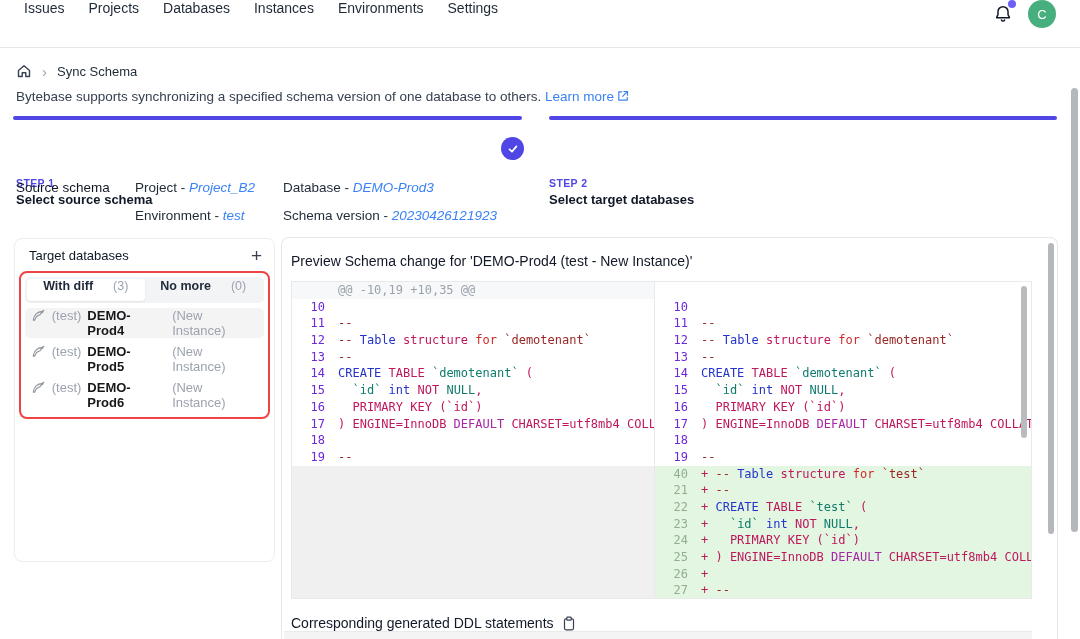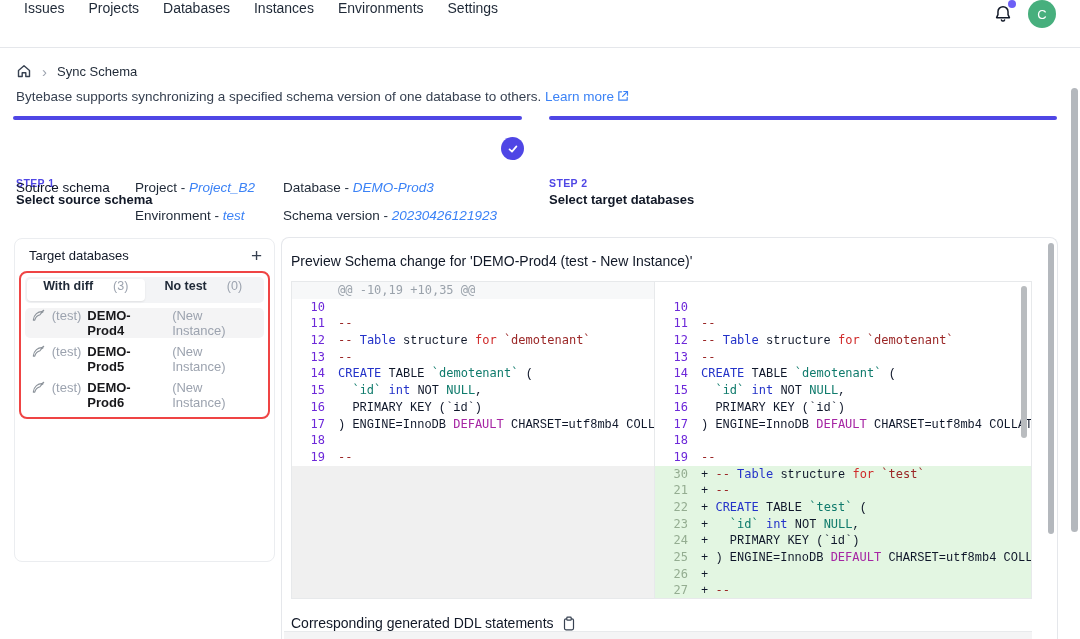--- a/index.html
+++ b/index.html
@@ -82,21 +82,21 @@
   .crow.add .ln { color:#94ad91; }
   .codetxt { flex:1; overflow:hidden; color:#24292f; }
   .filler { flex:1; background:#f0f0f0; }
   .tk-meta { color:#9aa2ab; }
   .tk-cm { color:#9b2727; }
   .tk-cstr { color:#9b2727; }
   .tk-kw { color:#2433c9; }
   .tk-red { color:#d02b2b; }
   .tk-id { color:#0f7b6c; }
   .tk-mag { color:#a626a4; }
-  .tk-txt { color:#0f172a;font-family:Liberation Mono, monospace; }
+  .tk-txt { color:#be185d; }
 
   .editor-scrollbar { position:absolute; right:4px; top:4px; width:6px; height:152px;
     background:#b9bcbf; border-radius:3px; cursor:pointer; }
   .card-scrollbar { position:absolute; left:766px; top:5px; width:6px; height:291px;
     background:#b4b8bd; border-radius:3px; cursor:pointer; }
   .page-scrollbar { position:absolute; left:1071px; top:88px; width:7px; height:444px;
     background:#b4b8bd; border-radius:4px; cursor:pointer; }
 
   .ddl-head { position:absolute; left:9px; top:377px; display:flex; align-items:center; gap:8px;
     font-size:14px; font-weight:500; color:#111827; }
@@ -178,21 +178,21 @@
       <span class="target-title">Target databases</span>
       <span class="add-btn">+</span>
     </div>
     <div class="red-box">
       <div class="tabbar" id="tab-bar">
           <div class="tab active">
             <span class="lbl">With diff</span>
             <span class="cnt">(3)</span>
           </div>
           <div class="tab">
-            <span class="lbl">No test</span>
+            <span class="lbl">No more</span>
             <span class="cnt">(0)</span>
           </div>
         </div>
       <div class="db-list" id="db-list">
           <div class="db-item selected">
             <svg width="15" height="15" viewBox="0 0 16 16" fill="none" stroke="#8a9199" stroke-width="1.2" stroke-linejoin="round">
               <path d="M2.5 13C3 7 7.5 3.2 13.2 3.9c-1.9 1-2.8 1.9-3.3 3.2-2.9.7-5.1 2.7-5.8 5.9Z"></path>
               <path d="M12 3.6l1.8-1.3" stroke-linecap="round"></path>
             </svg>
             <span class="db-env">(test)</span>
@@ -244,21 +244,21 @@
           <div class="crow"><span class="ln">10</span><span class="codetxt"></span></div>
           <div class="crow"><span class="ln">11</span><span class="codetxt"><span class="tk-cm">--</span></span></div>
           <div class="crow"><span class="ln">12</span><span class="codetxt"><span class="tk-cm">--</span><span class="tk-txt"> </span><span class="tk-kw">Table</span><span class="tk-txt"> structure </span><span class="tk-red">for</span><span class="tk-txt"> </span><span class="tk-cstr">`demotenant`</span></span></div>
           <div class="crow"><span class="ln">13</span><span class="codetxt"><span class="tk-cm">--</span></span></div>
           <div class="crow"><span class="ln">14</span><span class="codetxt"><span class="tk-kw">CREATE</span><span class="tk-txt"> TABLE </span><span class="tk-id">`demotenant`</span><span class="tk-txt"> (</span></span></div>
           <div class="crow"><span class="ln">15</span><span class="codetxt"><span class="tk-txt">  </span><span class="tk-id">`id`</span><span class="tk-txt"> </span><span class="tk-kw">int</span><span class="tk-txt"> NOT </span><span class="tk-id">NULL</span><span class="tk-txt">,</span></span></div>
           <div class="crow"><span class="ln">16</span><span class="codetxt"><span class="tk-txt">  PRIMARY KEY (`id`)</span></span></div>
           <div class="crow"><span class="ln">17</span><span class="codetxt"><span class="tk-txt">) ENGINE=InnoDB </span><span class="tk-mag">DEFAULT</span><span class="tk-txt"> CHARSET=utf8mb4 COLLAT</span></span></div>
           <div class="crow"><span class="ln">18</span><span class="codetxt"></span></div>
           <div class="crow"><span class="ln">19</span><span class="codetxt"><span class="tk-cm">--</span></span></div>
-          <div class="crow add"><span class="ln">30</span><span class="codetxt"><span class="tk-txt">+ </span><span class="tk-cm">--</span><span class="tk-txt"> </span><span class="tk-kw">Table</span><span class="tk-txt"> structure </span><span class="tk-red">for</span><span class="tk-txt"> </span><span class="tk-cstr">`test`</span></span></div>
+          <div class="crow add"><span class="ln">40</span><span class="codetxt"><span class="tk-txt">+ </span><span class="tk-cm">--</span><span class="tk-txt"> </span><span class="tk-kw">Table</span><span class="tk-txt"> structure </span><span class="tk-red">for</span><span class="tk-txt"> </span><span class="tk-cstr">`test`</span></span></div>
           <div class="crow add"><span class="ln">21</span><span class="codetxt"><span class="tk-txt">+ </span><span class="tk-cm">--</span></span></div>
           <div class="crow add"><span class="ln">22</span><span class="codetxt"><span class="tk-txt">+ </span><span class="tk-kw">CREATE</span><span class="tk-txt"> TABLE </span><span class="tk-id">`test`</span><span class="tk-txt"> (</span></span></div>
           <div class="crow add"><span class="ln">23</span><span class="codetxt"><span class="tk-txt">+   </span><span class="tk-id">`id`</span><span class="tk-txt"> </span><span class="tk-kw">int</span><span class="tk-txt"> NOT </span><span class="tk-id">NULL</span><span class="tk-txt">,</span></span></div>
           <div class="crow add"><span class="ln">24</span><span class="codetxt"><span class="tk-txt">+   PRIMARY KEY (`id`)</span></span></div>
           <div class="crow add"><span class="ln">25</span><span class="codetxt"><span class="tk-txt">+ ) ENGINE=InnoDB </span><span class="tk-mag">DEFAULT</span><span class="tk-txt"> CHARSET=utf8mb4 COLLAT</span></span></div>
           <div class="crow add"><span class="ln">26</span><span class="codetxt"><span class="tk-txt">+</span></span></div>
           <div class="crow add"><span class="ln">27</span><span class="codetxt"><span class="tk-txt">+ </span><span class="tk-cm">--</span></span></div>
         </div>
       <div class="editor-scrollbar"></div>
     </div>

